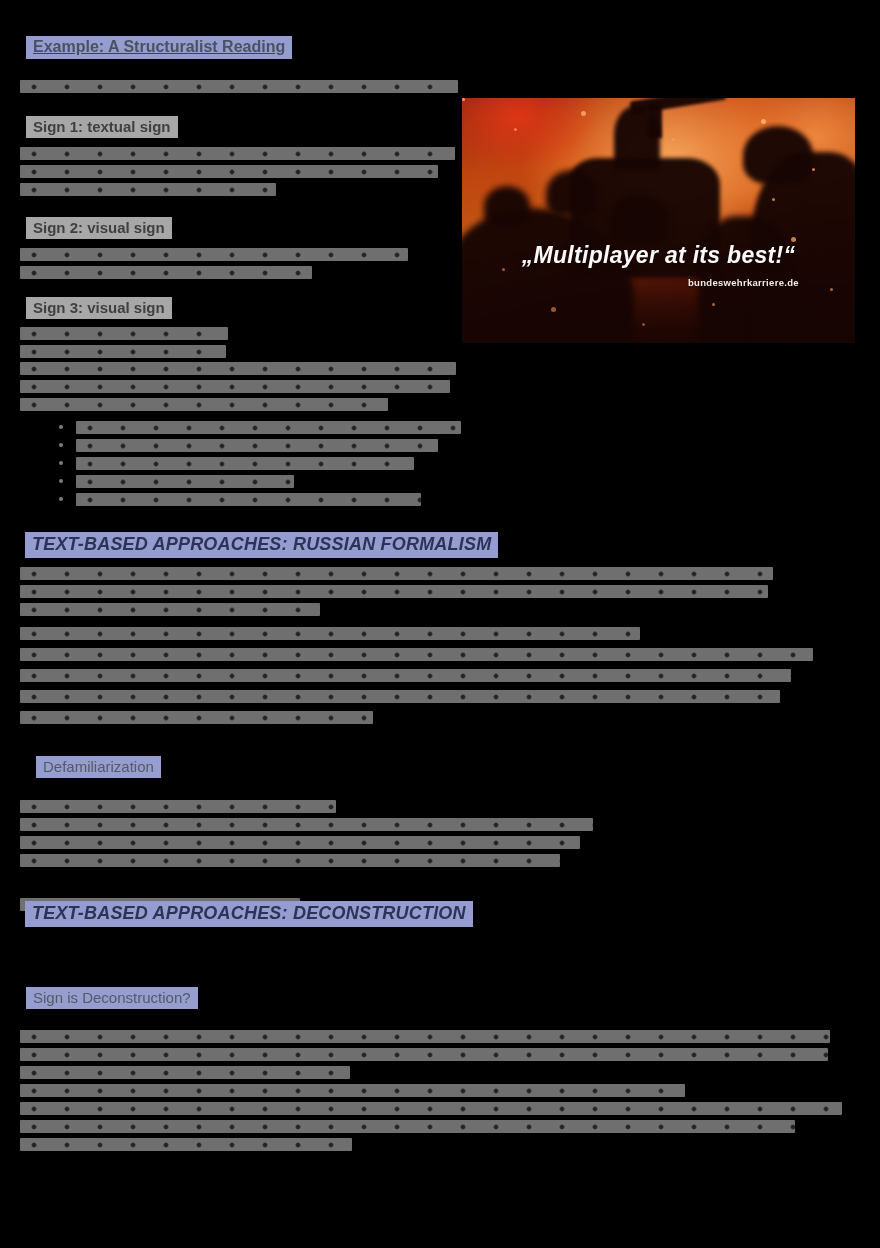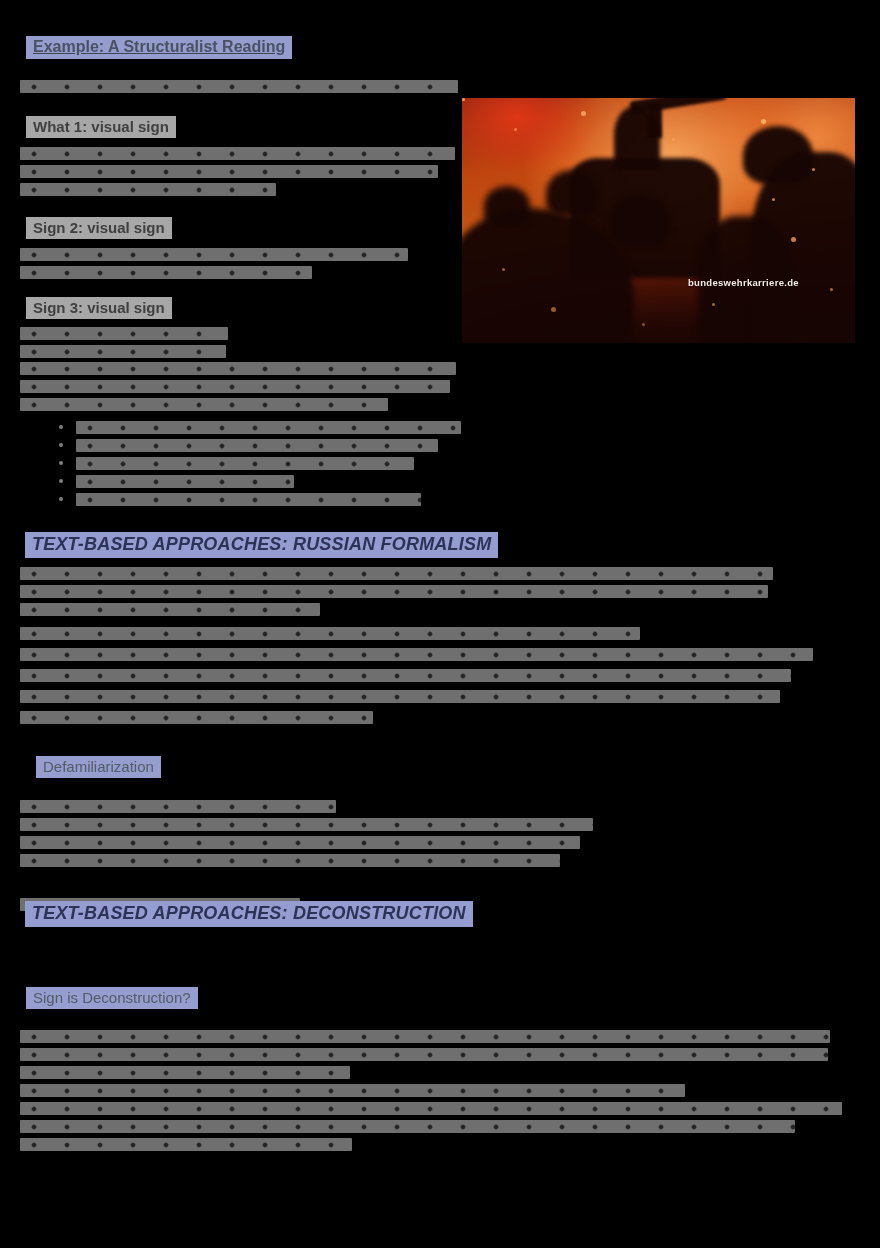--- a/index.html
+++ b/index.html
@@ -102,24 +102,25 @@
     <div class="sil sil-gun"></div>
     <div class="sil sil-gunmount"></div>
     <div class="sil sil-left"></div>
     <div class="sil sil-head1"></div>
     <div class="sil sil-head2"></div>
     <div class="sil sil-head3"></div>
     <div class="sil sil-mid"></div>
     <div class="sil sil-right"></div>
     <div class="sil sil-righthead"></div>
     <div class="sparks"></div>
+    <div class="ad-quote">„Multiplayer at its best!“</div>
     <div class="ad-site">bundeswehrkarriere.de</div>
   </div>
 
-  <span class="hl h-sign" style="left:26px;top:116px">What 1: visual sign</span>
+  <span class="hl h-sign" style="left:26px;top:116px">Sign 1: textual sign</span>
   <div class="lines" style="left:20px;top:147px">
       <div class="rline" style="width: 435px;"></div>
       <div class="rline" style="width: 418px;"></div>
       <div class="rline" style="width: 256px;"></div>
     </div>
 
   <span class="hl h-sign" style="left:26px;top:217px">Sign 2: visual sign</span>
   <div class="lines" style="left:20px;top:248px">
       <div class="rline" style="width: 388px;"></div>
       <div class="rline" style="width: 292px;"></div>

